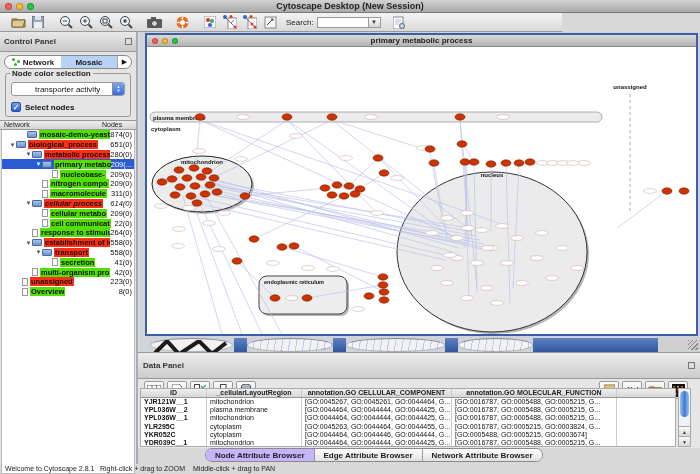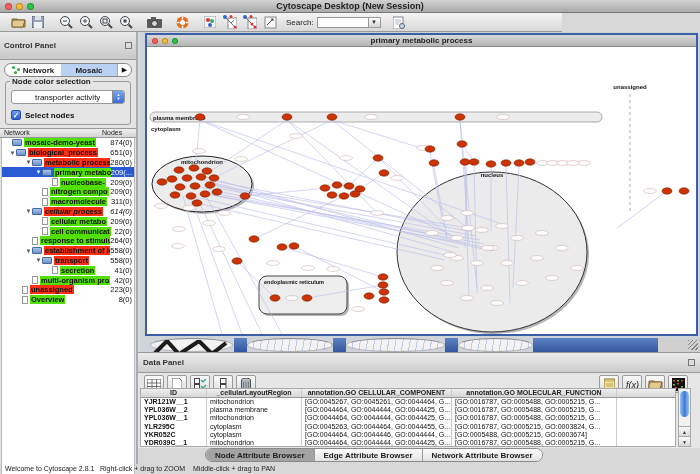--- a/index.html
+++ b/index.html
@@ -25,21 +25,21 @@
   .search-label { font-size:8px; color:#222; margin:0 3px 0 6px; }
   .search-box { width:52px; height:11px; background:#fff; border:1px solid #9a9a9a;
     font-size:8px; }
   .search-dd { width:12px; height:11px; background:linear-gradient(#fdfdfd,#d5d5d5);
     border:1px solid #9a9a9a; border-left:none; display:flex; align-items:center; justify-content:center;
     font-size:6px; color:#333; }
 
   
   .cpanel { position:absolute; left:0; top:32px; width:138px; height:432px;
     background:#e4e4e4; border-right:2px solid #aab; }
-  .cp-header { height:28px; background:linear-gradient(#e9e9e9,#c9c9c9); border-bottom:1px solid #999;
+  .cp-header { height:20px; background:linear-gradient(#e9e9e9,#c9c9c9); border-bottom:1px solid #999;
     display:flex; align-items:center; justify-content:space-between; padding:0 4px; }
   .cp-header span { font-size:8px; font-weight:bold; color:#333; }
   .float-icon { width:7px; height:7px; border:1px solid #777; background:#ddd; }
   .cp-tabs { margin:3px 4px; height:14px; background:#fff; border:1px solid #888;
     border-radius:7px; display:flex; overflow:hidden; }
   .cp-tab { flex:1; display:flex; align-items:center; justify-content:center; gap:3px;
     font-size:8px; font-weight:bold; color:#222; }
   .cp-tab.sel { background:#b9d1f2; }
   .cp-arrow { width:14px; display:flex; align-items:center; justify-content:center;
     border-left:1px solid #aaa; font-size:7px; color:#111; }
@@ -98,21 +98,21 @@
   .seg.light { background:#f2f2f2; border-top:1px solid #888;
     background-image:repeating-linear-gradient(100deg,transparent 0 6px,#c3cae8 6px 7px); }
   .seg.blue { background:linear-gradient(#5b82c4,#33569c); }
   .seg.gray { background:#d0d0d0; }
   .grip { position:absolute; right:2px; top:2px; width:10px; height:10px;
     background:repeating-linear-gradient(135deg,#888 0 1px,transparent 1px 3px); }
 
   
   .dpanel { position:absolute; left:138px; top:352px; width:562px; height:96px; background:#e6e6e6;
     border-top:1px solid #999; }
-  .dp-header { height:20px; background:linear-gradient(#ececec,#cccccc); border-bottom:1px solid #999;
+  .dp-header { height:26px; background:linear-gradient(#ececec,#cccccc); border-bottom:1px solid #999;
     display:flex; align-items:center; justify-content:space-between; padding:0 5px; }
   .dp-header span { font-size:8px; font-weight:bold; color:#333; }
   .dp-toolbar { height:22px; display:flex; align-items:center; padding-left:6px; gap:3px; }
   .dbtn { width:20px; height:18px; border:1px solid #9a9a9a; border-radius:2px;
     background:linear-gradient(#fbfbfb,#dcdcdc); display:flex; align-items:center; justify-content:center; }
   .dp-right { margin-left:auto; margin-right:12px; display:flex; gap:3px; }
   .dtable { position:absolute; left:2px; top:35px; width:536px; height:59px; background:#fff;
     border:1px solid #aaa; font-size:7px; overflow:hidden; }
   .dhead { display:flex; height:9px; background:linear-gradient(#efefef,#d6d6d6);
     border-bottom:1px solid #999; font-weight:bold; color:#222; }
@@ -127,21 +127,21 @@
     background:linear-gradient(90deg,#9cc0f0,#3f7ad8,#9cc0f0); }
   .dsbtn { position:absolute; left:0; width:11px; height:10px; background:linear-gradient(#fafafa,#d8d8d8);
     border-top:1px solid #aaa; font-size:5px; text-align:center; line-height:10px; color:#333; }
 
   
   .btabs { position:absolute; left:205px; top:448px; height:14px; display:flex;
     border:1px solid #8a8a8a; border-radius:7px; overflow:hidden; background:#f4f4f4; }
   .btab { padding:0 9px; display:flex; align-items:center; font-size:8px; font-weight:bold;
     color:#222; border-right:1px solid #9a9a9a; background:linear-gradient(#fdfdfd,#e2e2e2); }
   .btab:last-child { border-right:none; }
-  .btab.sel { background:#a3a3a3; }
+  .btab.sel { background:#c4b5fd; }
   .statusbar { position:absolute; left:0; top:464px; width:700px; height:10px; font-size:7px; color:#222; }
   .statusbar span { position:absolute; top:1px; }
 
   svg text { font-family:"Liberation Sans", sans-serif; }
 </style>
 </head>
 <body>
 
 <div class="titlebar">
   <div class="lights">
@@ -292,21 +292,21 @@
       <div class="cbox">✓</div>
       <span>Select nodes</span>
     </div>
   </div>
   <div class="tree-header">
     <div class="h1">Network</div>
     <div class="h2">Nodes</div>
   </div>
   <div class="tree-wrap">
       <div id="tree">
-        <div class="trow" style="padding-left: 3px;">
+        <div class="trow" style="padding-left: 18px;">
           <span class="tarrow"></span>
           <span class="ticon folder"></span>
           <span class="tlabel green">mosaic-demo-yeast</span>
           <span class="tcount">874(0)</span>
         </div>
         <div class="trow" style="padding-left: 7px; align-items: center;">
           <span class="tarrow">▼</span>
           <span class="ticon folder"></span>
           <span class="tlabel red">biological_process</span>
           <span class="tcount">651(0)</span>

